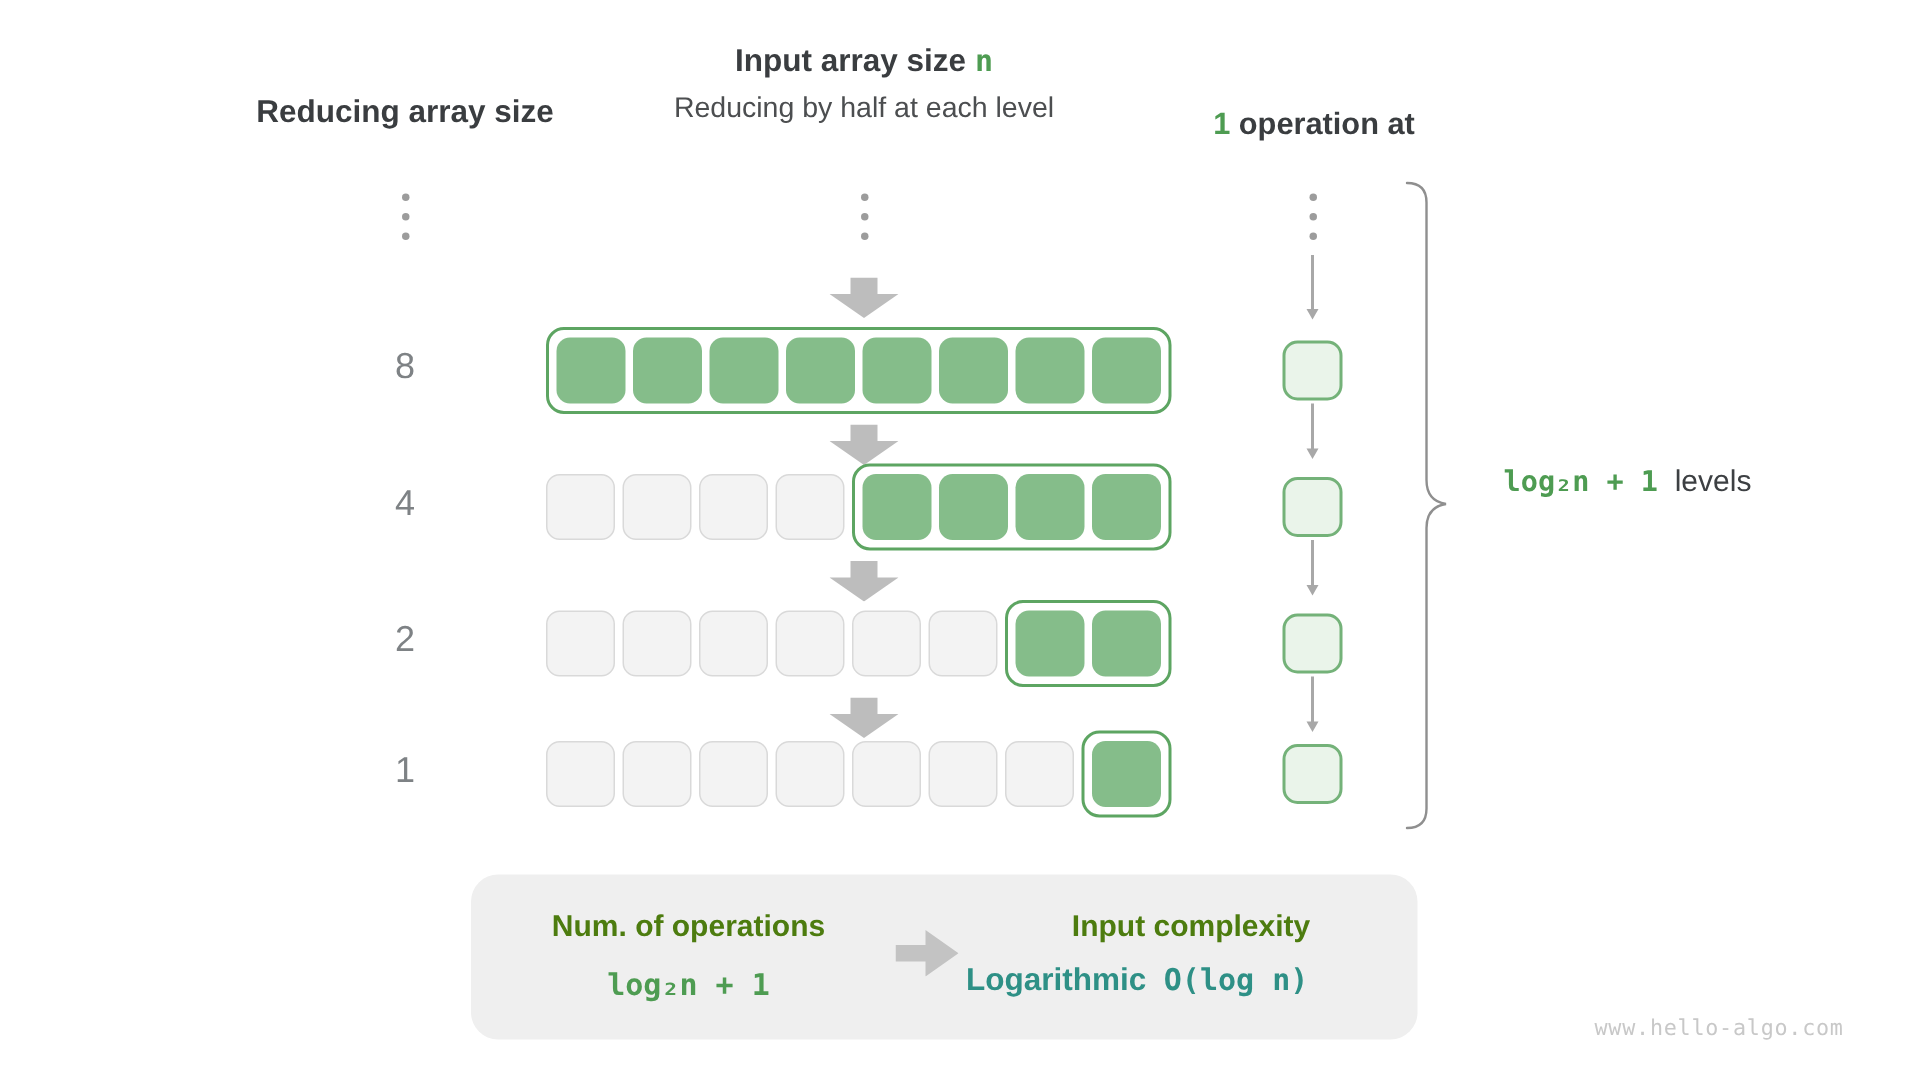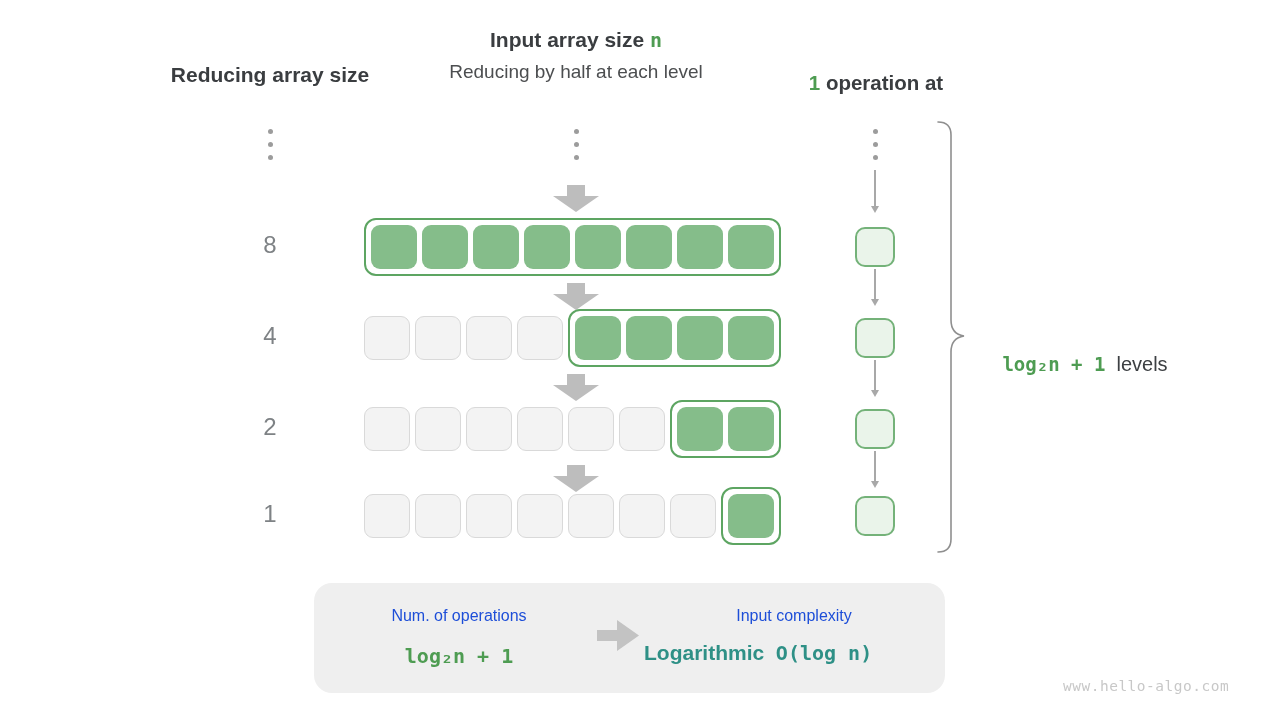--- a/index.html
+++ b/index.html
@@ -44,26 +44,26 @@
   
   .down-arrow{left:553px;width:46px;height:27px;}
 
   
   .op-cell{left:855px;width:40px;height:40px;box-sizing:border-box;border:2px solid var(--light-green-border);background:var(--light-green-fill);border-radius:10px;}
   .varrow{left:874px;width:2px;background:#a8a8a8;}
   .varrow::after{content:'';position:absolute;bottom:-6px;left:-3px;border:4px solid transparent;border-top:7px solid #a8a8a8;}
 
   
   .brace{left:932px;top:118px;}
-  .levels-note{left:985px;top:306px;width:200px;text-align:center;font-size:20px;line-height:31px;color:#3d4043;margin-top:43px;}
+  .levels-note{left:985px;top:306px;width:200px;text-align:center;font-size:20px;line-height:31px;color:#3d4043;}
   .levels-note .formula{color:var(--green);font-weight:bold;font-family:"DejaVu Sans Mono", monospace;font-size:19px;}
 
   
   .summary{left:314px;top:583px;width:631px;height:110px;background:#efefef;border-radius:18px;}
-  .summary .s-title{position:absolute;font-weight:normal;font-size:16px;color:#1d4ed8;}
+  .summary .s-title{position:absolute;font-weight:bold;font-size:20px;color:#4d7c0f;}
   .summary .lt{left:0;width:290px;top:24px;text-align:center;}
   .summary .lf{position:absolute;left:0;width:290px;top:61px;text-align:center;color:var(--green);font-weight:bold;font-size:20px;}
   .summary .rt{left:330px;width:300px;top:24px;text-align:center;}
   .summary .rv{position:absolute;left:330px;width:300px;top:58px;text-align:left;color:var(--teal);font-weight:bold;font-size:21px;}
   .summary .rv .code{font-family:"DejaVu Sans Mono", monospace;font-size:20px;font-weight:bold;}
   .summary .s-arrow{position:absolute;left:283px;top:37px;}
 
   .watermark{left:1063px;top:678px;font-family:"DejaVu Sans Mono", monospace;font-size:14.5px;color:#c8c8c8;letter-spacing:.5px;}
 </style>
 </head>

